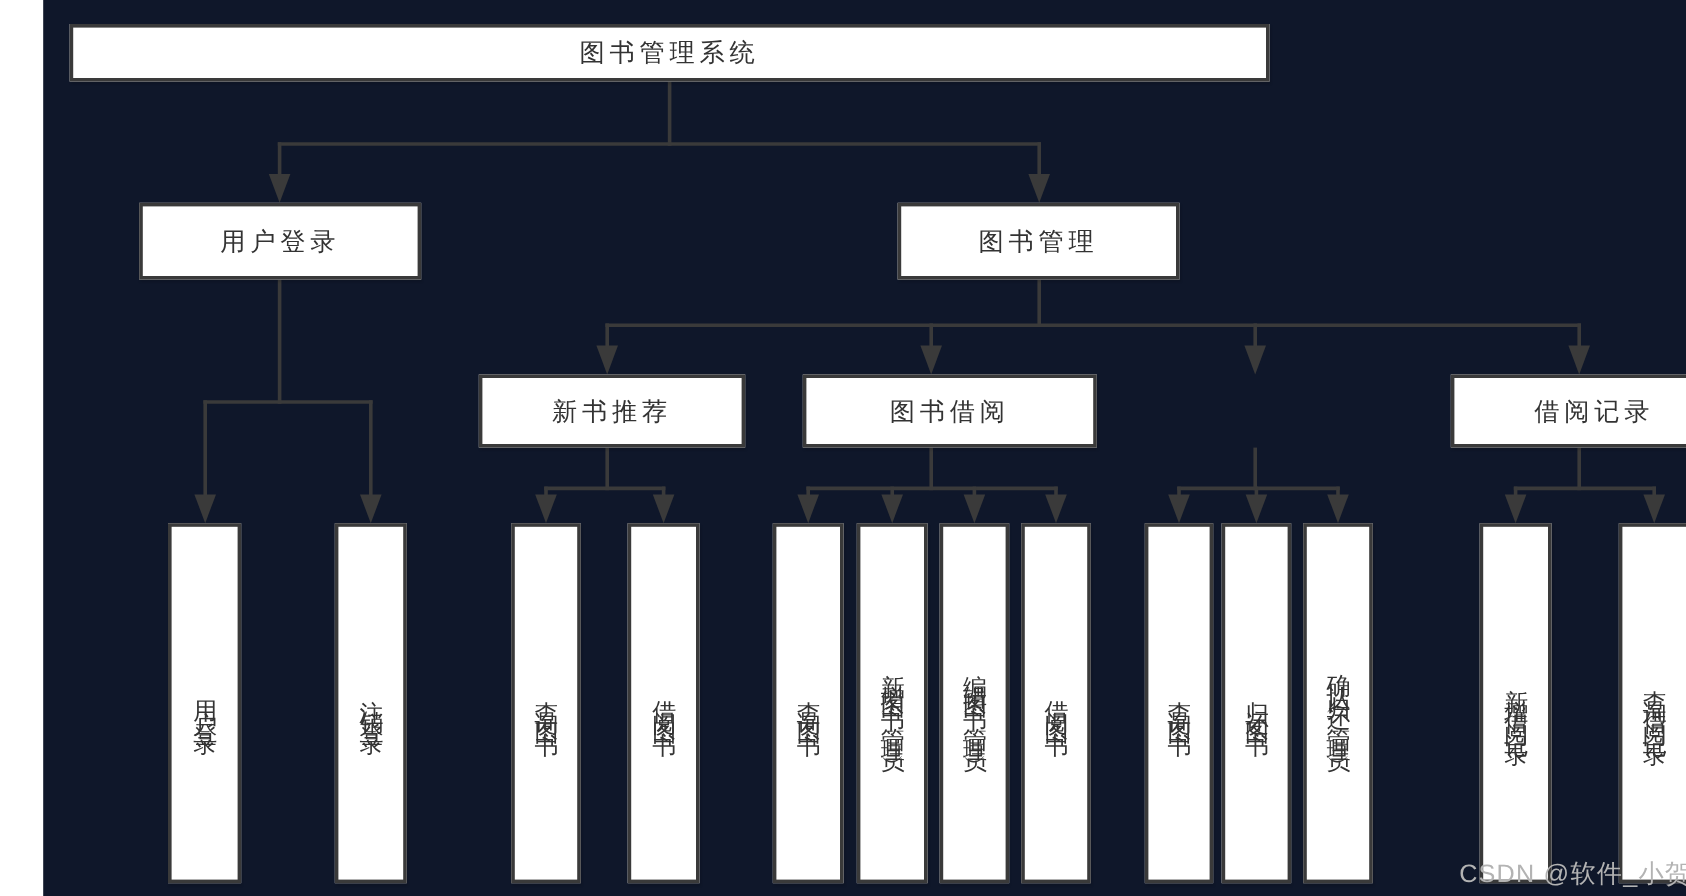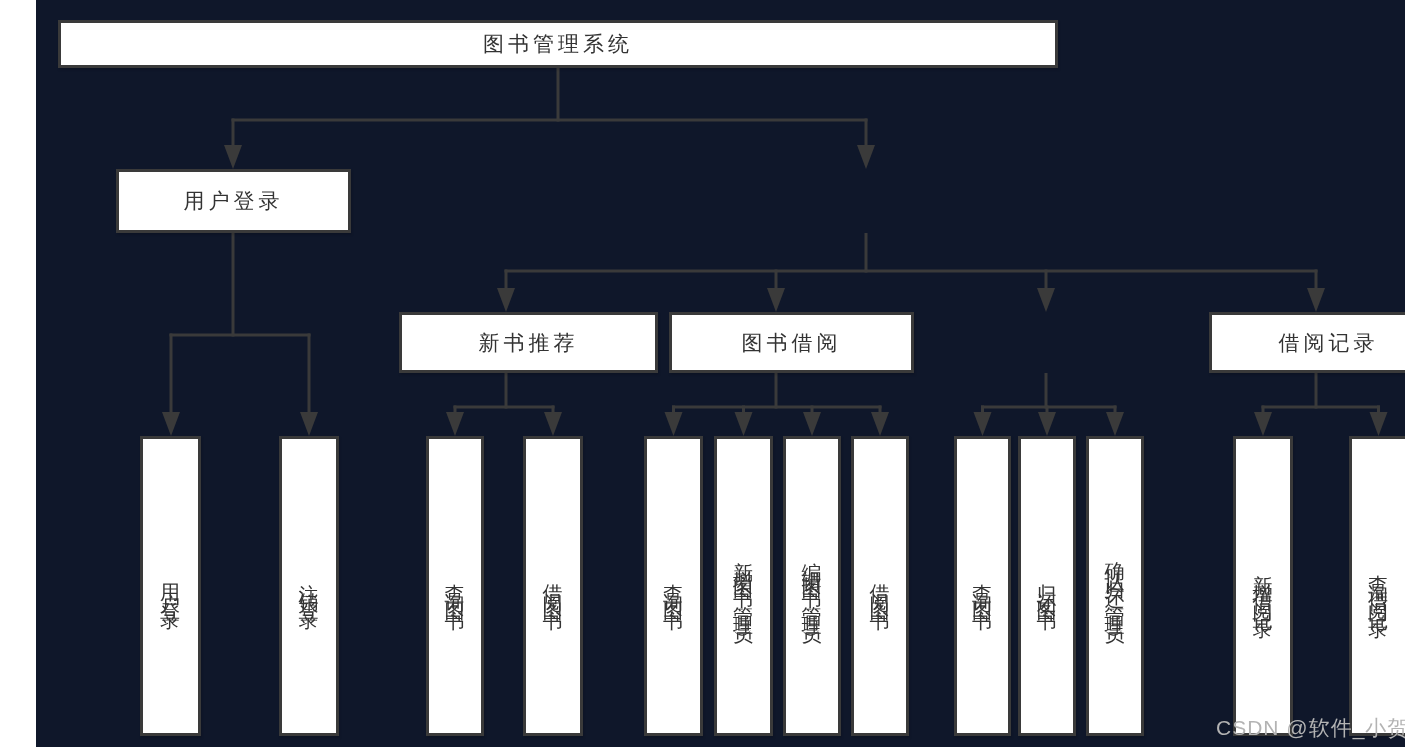--- a/index.html
+++ b/index.html
@@ -122,22 +122,25 @@
     </g>
   </svg>
 
   <div class="node" style="left:22px; top:20px; width:1000px; height:48px;">
     <span class="hlbl">图书管理系统</span>
   </div>
 
   <div class="node" style="left:80px; top:169px; width:235px; height:64px;">
     <span class="hlbl">用户登录</span>
   </div>
+  <div class="node" style="left:712px; top:169px; width:235px; height:64px;">
+    <span class="hlbl">图书管理</span>
+  </div>
 
-  <div class="node" style="left:363px; top:312px; width:259px; height:61px;">
+  <div class="node" style="left:363px; top:312px; width:222px; height:61px;">
     <span class="hlbl">新书推荐</span>
   </div>
   <div class="node" style="left:633px; top:312px; width:245px; height:61px;">
     <span class="hlbl">图书借阅</span>
   </div>
   <div class="node" style="left:1173px; top:312px; width:239px; height:61px;">
     <span class="hlbl">借阅记录</span>
   </div>
 
   <div class="node" style="left:104px; top:436px; width:61px; height:300px;">

